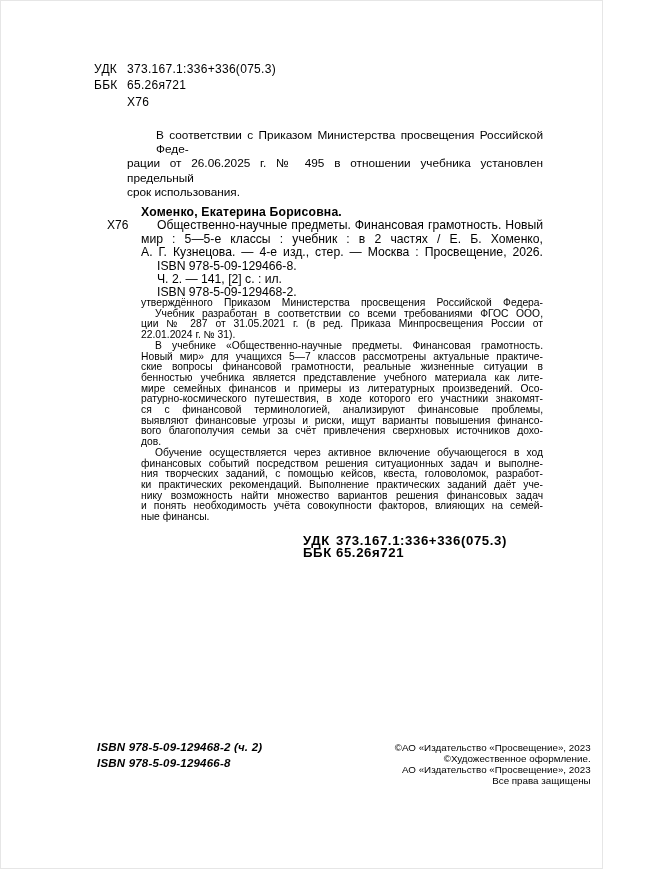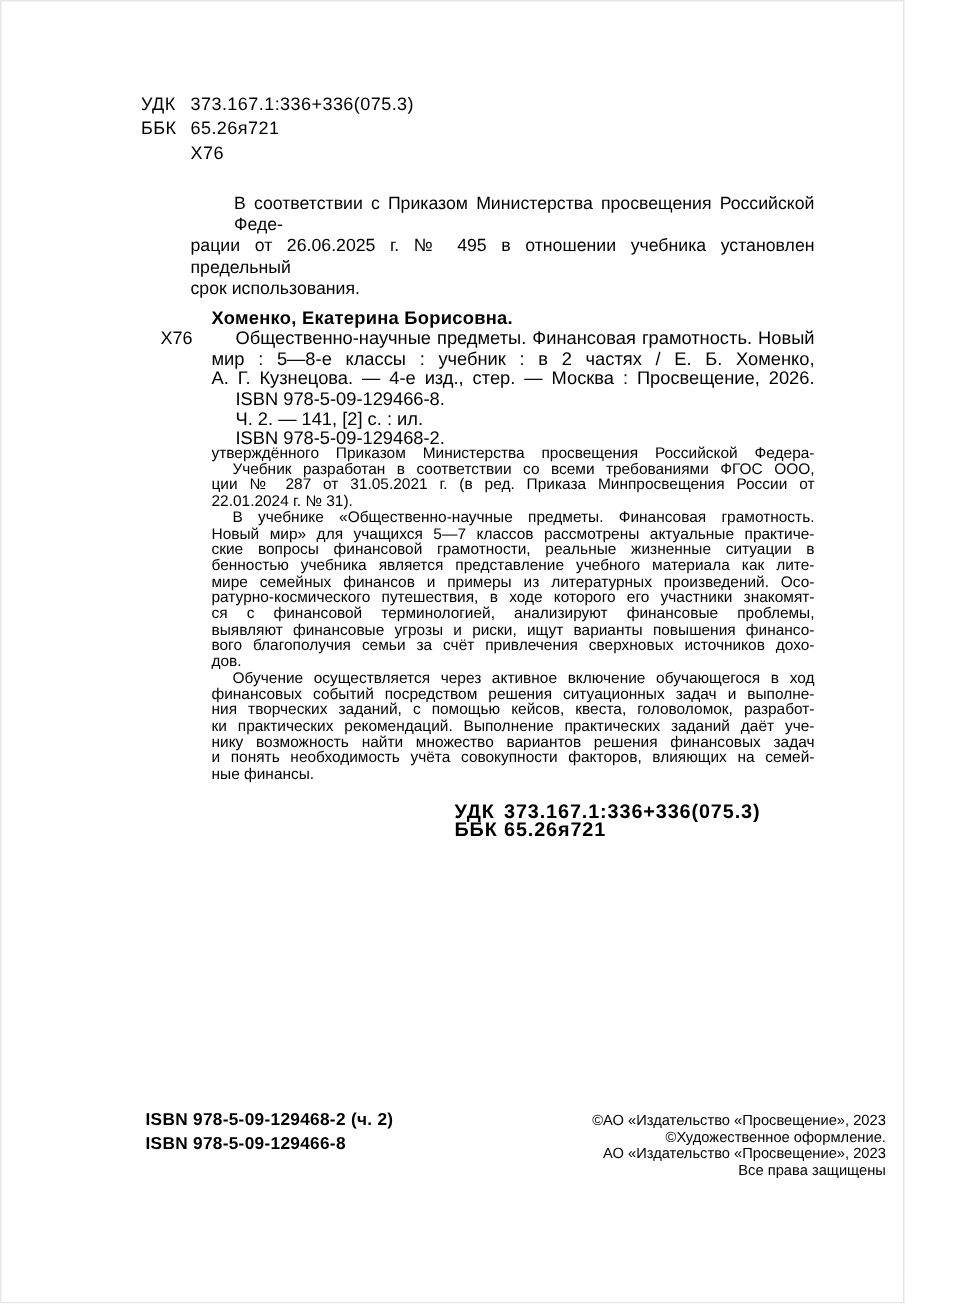--- a/index.html
+++ b/index.html
@@ -92,20 +92,21 @@
   
   .f-isbn {
     position: absolute;
     left: 97px;
     top: 740px;
     font-weight: bold;
     font-size: 11.5px;
     line-height: 15.5px;
     letter-spacing: 0.2px;
     white-space: nowrap;
+    font-style: italic;
   }
   .f-copy {
     position: absolute;
     left: 390px;
     top: 743px;
     font-size: 9.8px;
     line-height: 10.9px;
     white-space: nowrap;
     text-align: right;
   }
@@ -129,21 +130,21 @@
       <div class="ln j ind">В соответствии с Приказом Министерства просвещения Российской Феде-</div>
       <div class="ln j">рации от 26.06.2025 г. № 495 в отношении учебника установлен предельный</div>
       <div class="ln">срок использования.</div>
     </div>
 
   <div class="biblio">
     <span class="hang-code">Х76</span>
     <div class="ln author">Хоменко, Екатерина Борисовна.</div>
     <div>
         <div class="ln j ind">Общественно-научные предметы. Финансовая грамотность. Новый</div>
-        <div class="ln j">мир : 5—8-е классы : учебник : в 2 частях / Е. Б. Хоменко,</div>
+        <div class="ln j">мир : 5—5-е классы : учебник : в 2 частях / Е. Б. Хоменко,</div>
         <div class="ln j">А. Г. Кузнецова. — 4-е изд., стер. — Москва : Просвещение, 2026.</div>
         <div class="ln ind">ISBN 978-5-09-129466-8.</div>
         <div class="ln ind">Ч. 2. — 141, [2] с. : ил.</div>
         <div class="ln ind">ISBN 978-5-09-129468-2.</div>
       </div>
   </div>
 
   <div class="annotation">
       <div>
         <div class="ln j">утверждённого Приказом Министерства просвещения Российской Федера-</div>

